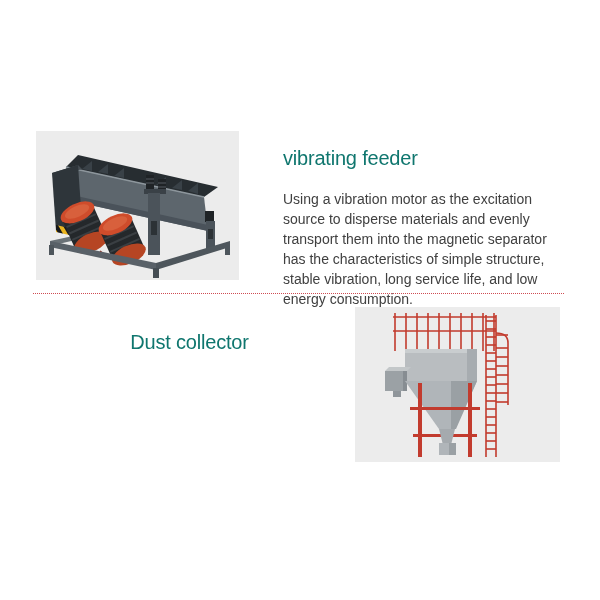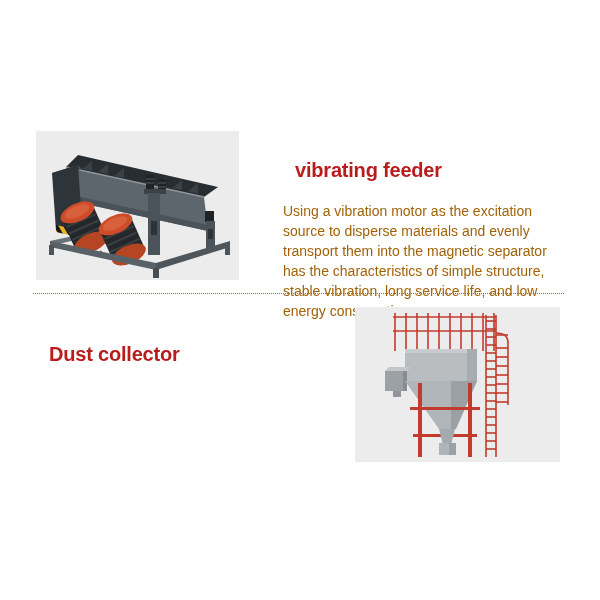--- a/index.html
+++ b/index.html
@@ -6,27 +6,27 @@
   .stage{
     position:relative;width:600px;height:600px;background:#ffffff;
     font-family:"Liberation Sans","DejaVu Sans",sans-serif;overflow:hidden;
   }
   .img-box{position:absolute;background:#ececec;}
   .img-box svg{display:block;width:100%;height:100%;}
   .img-top{left:36px;top:131px;width:203px;height:149px;}
   .img-bottom{left:355px;top:307px;width:205px;height:155px;}
   .text-block{position:absolute;}
   .text-top{left:283px;top:147px;width:284px;}
-  .text-bottom{left:37px;top:331px;width:305px;}
+  .text-bottom{left:37px;top:331px;width:305px;text-align:center;}
   .sec-title{
-    margin:12px;font-size:20px;line-height:23px;font-weight:bold;
-    color:#b91c1c;letter-spacing:-0.2px;
+    margin:0;font-size:20px;line-height:23px;font-weight:normal;
+    color:#0f766e;letter-spacing:-0.2px;
   }
   .sec-desc{
-    margin:19px 0 0 0;font-size:14px;line-height:20px;color:#a16207;
+    margin:19px 0 0 0;font-size:14px;line-height:20px;color:#404040;
   }
   .divider{
     position:absolute;left:33px;top:293px;width:531px;height:0;
     border-top:1px dotted #cf4b52;
   }
 </style>
 </head>
 <body>
 
 <div class="stage">

